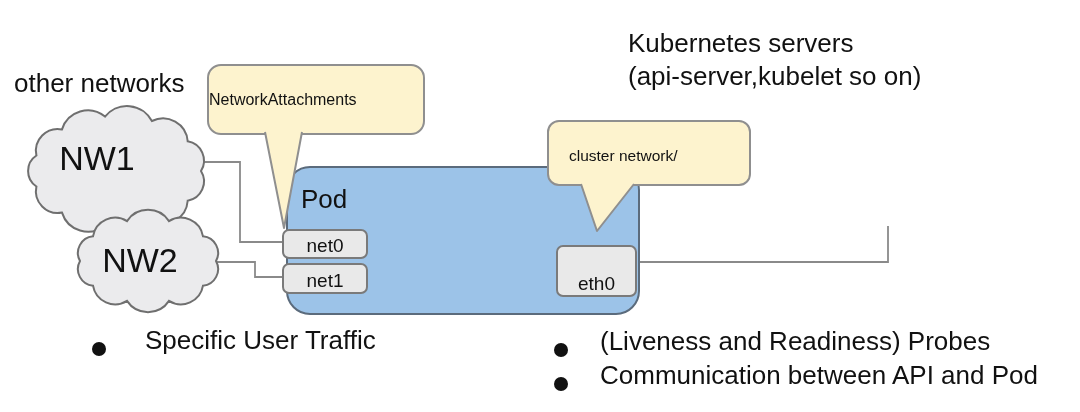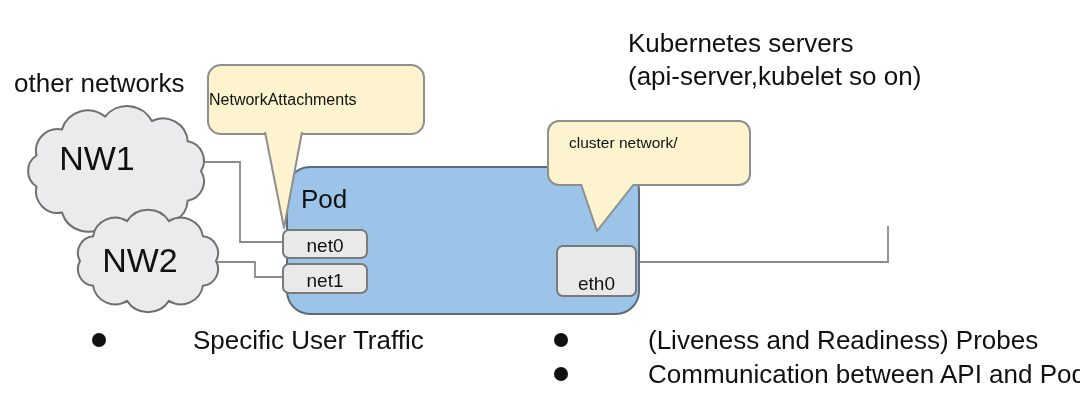--- a/index.html
+++ b/index.html
@@ -43,27 +43,27 @@
     position:absolute;box-sizing:border-box;z-index:4;
     background:var(--callout-fill,#fdf3ce);
     border:2px solid var(--callout-border,#8f8f8f);
   }
   .callout-na{
     left:207px;top:64px;width:218px;height:71px;border-radius:14px;
     display:flex;align-items:center;justify-content:flex-start;font-size:16px;
   }
   .callout-cn{
     left:547px;top:120px;width:204px;height:66px;border-radius:12px;
-    padding:10px 0 0 20px;font-size:15.5px;line-height:21px;
+    padding:23px 0 0 20px;font-size:15.5px;line-height:21px;
   }
 
   .bullet-group{position:absolute;z-index:3;}
   .bullet-group-left{left:92px;top:324px;}
   .bullet-group-right{left:554px;top:323px;}
-  .bullet-row{display:flex;align-items:center;height:34px;gap:48px;}
+  .bullet-row{display:flex;align-items:flex-end;height:34px;}
   .bullet-group-left .bullet-row{height:32px;}
   .bullet-dot{width:14px;height:14px;border-radius:50%;background:var(--text,#111);flex:0 0 auto;}
   .bullet-group-left .bullet-dot{margin-right:39px;}
   .bullet-group-right .bullet-dot{margin-right:32px;}
   .bullet-text{font-size:26px;white-space:nowrap;}
 </style>
 </head>
 <body>
 
 <div id="canvas">

